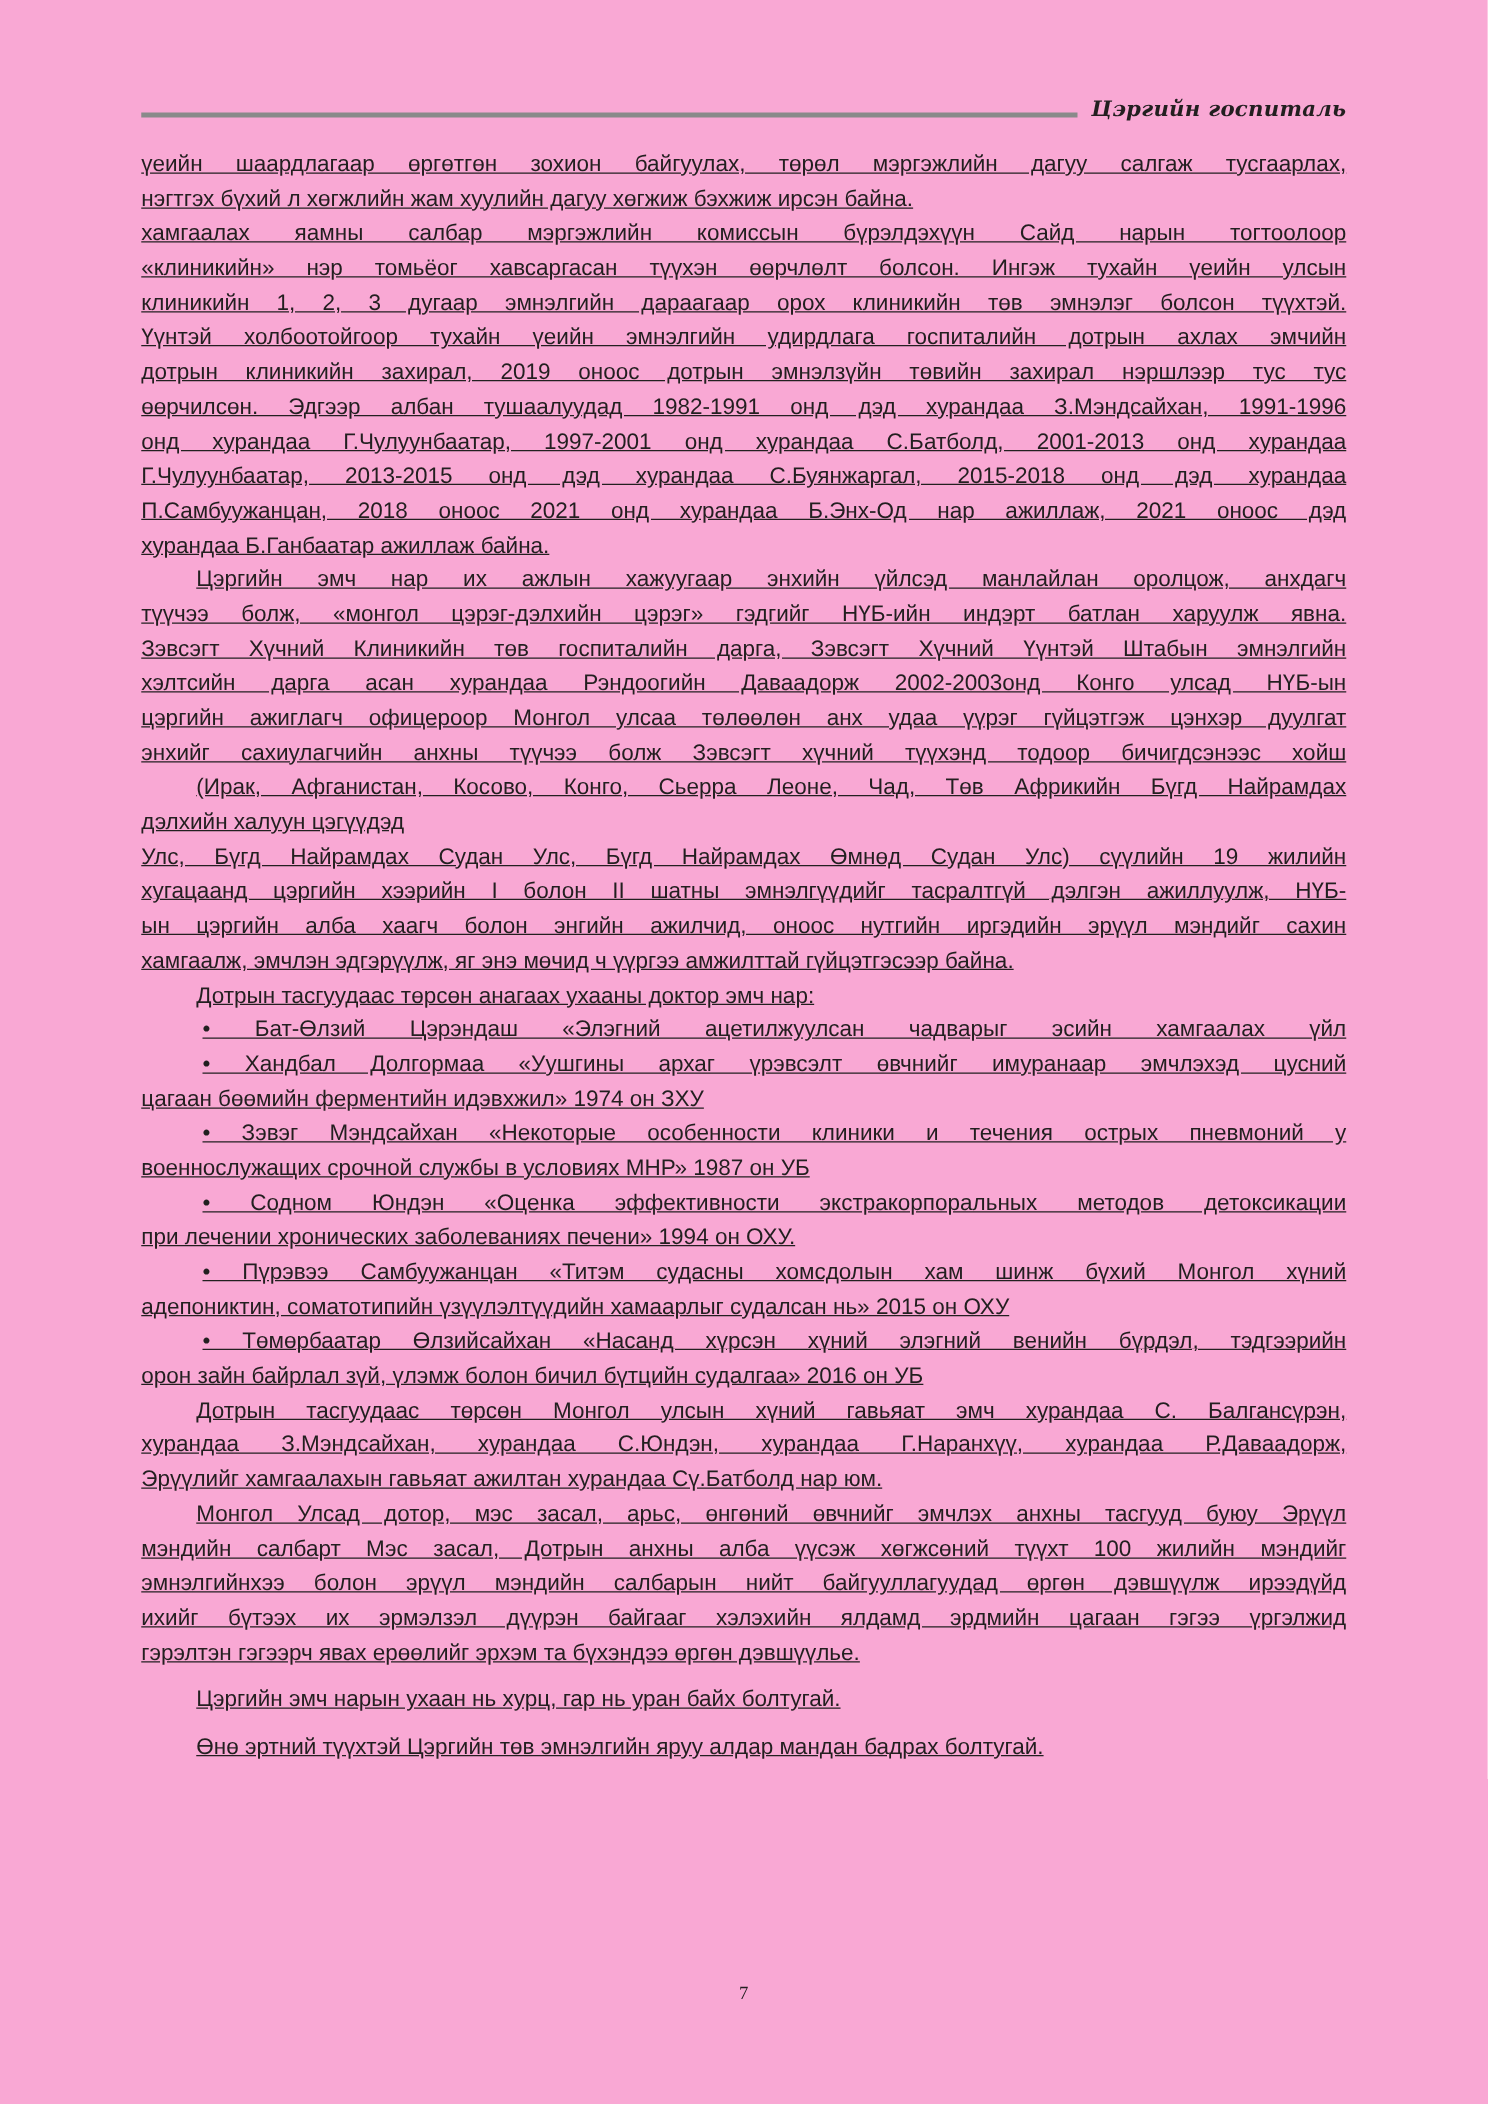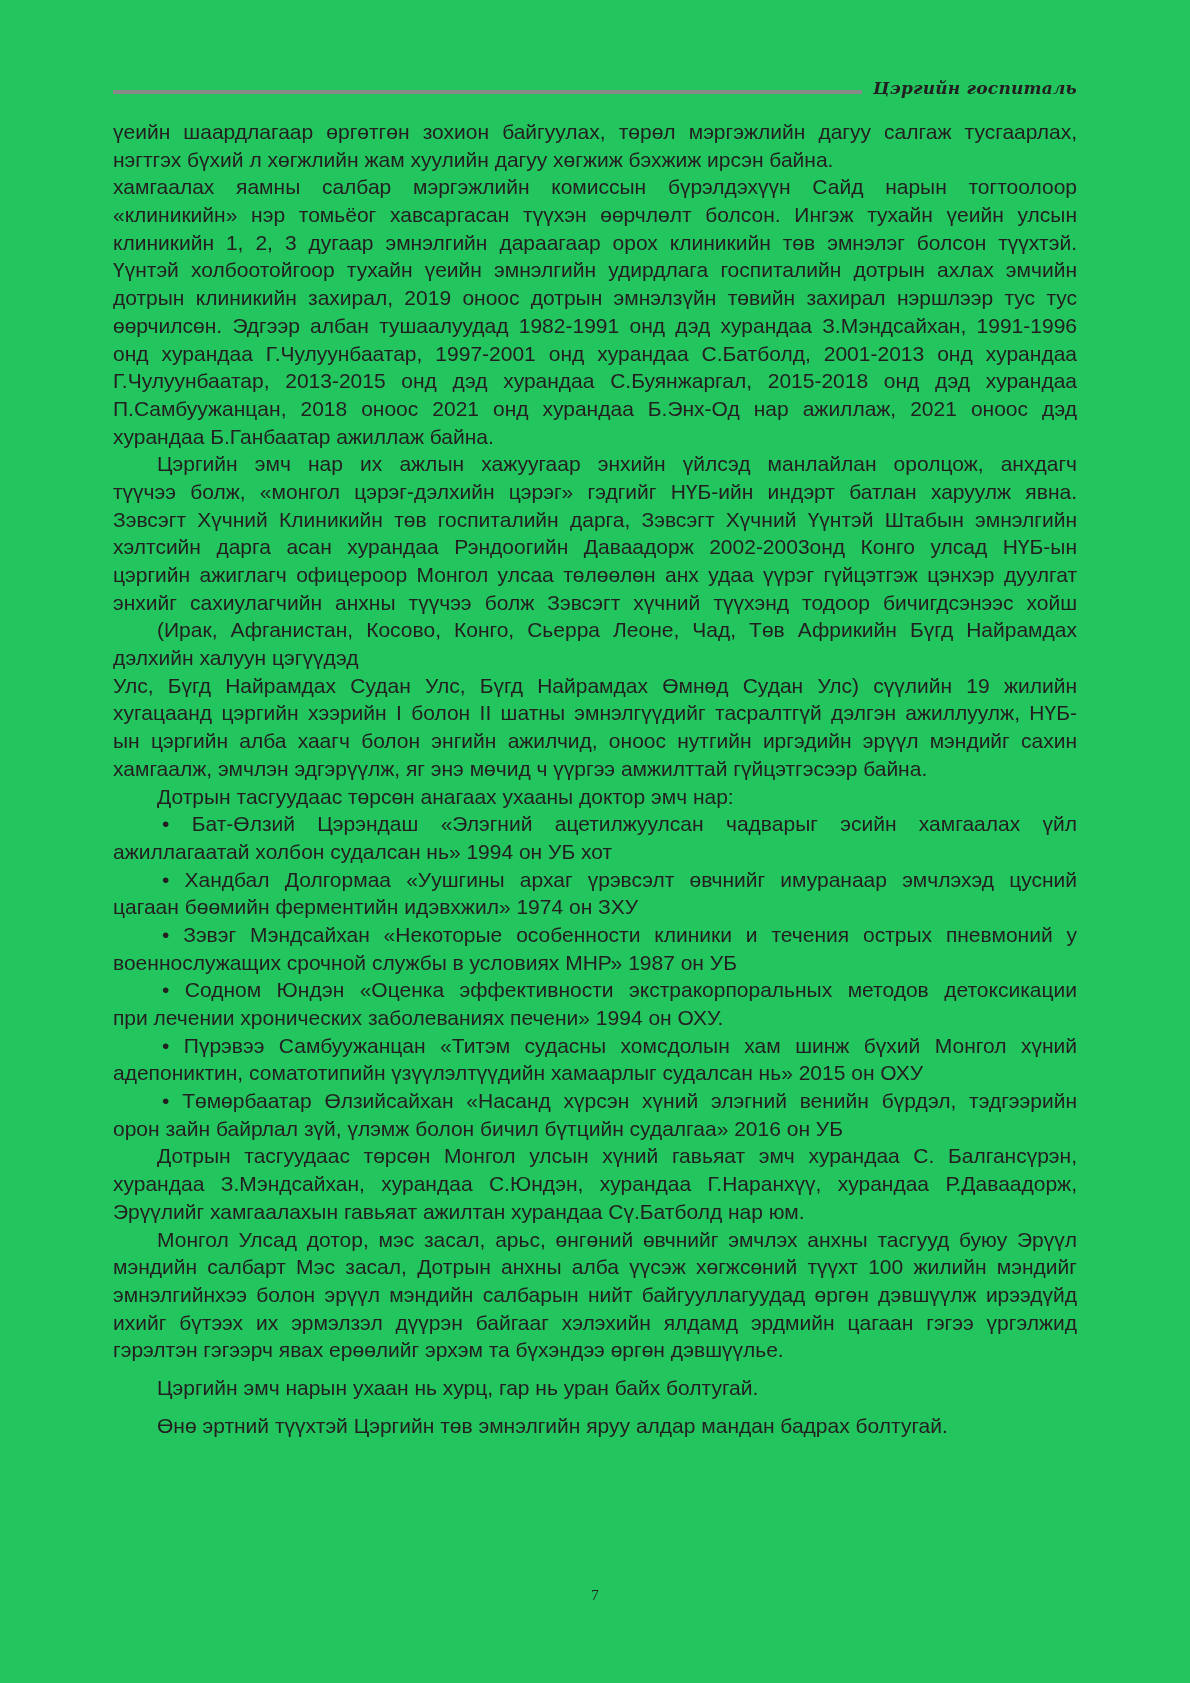--- a/index.html
+++ b/index.html
@@ -1,31 +1,31 @@
 <!DOCTYPE html>
 <html><head>
   <meta charset="utf-8">
   <style>
     html, body { margin: 0; padding: 0; background: #ffffff; }
     body { width: 1190px; height: 1683px; position: relative; overflow: hidden; }
-    .page { position: absolute; left: 0; top: 0; width: 1190px; height: 1683px; background: #22c55e; }
+    .page { position: absolute; left: 0; top: 0; width: 1190px; height: 1683px; background: #f9a8d4; }
 
     .running-header { position: absolute; left: 113px; top: 78px; width: 964px; height: 30px; }
     .header-rule { position: absolute; left: 0; top: 12px; width: 749px; height: 4px; background: #8a8a8a; }
     .header-title {
       position: absolute; right: 0; top: 0;
       font-family: "DejaVu Serif", "Liberation Serif", serif;
       font-style: italic; font-weight: bold; font-size: 17px; color: #231f20;
       white-space: nowrap; letter-spacing: 0.2px;
     }
 
     .body-text {
       position: absolute; left: 113px; top: 118px; width: 964px;
       font-family: "Liberation Sans", sans-serif;
-      font-size: 21px; line-height: 27.7px; color: #231f20;
+      font-size: 18px; line-height: 27.7px; color: #231f20; text-decoration: underline;
     }
     .line {
       display: block; white-space: nowrap; height: 27.7px; overflow: visible;
       transform-origin: left center;
     }
     .line.just { text-align: justify; text-align-last: justify; white-space: normal; }
     .indent { padding-left: 44px; }
     .bullet-indent { padding-left: 49px; }
     .gap { height: 10px; }
 
@@ -64,21 +64,20 @@
       <div class="line just">цэргийн ажиглагч офицероор Монгол улсаа төлөөлөн анх удаа үүрэг гүйцэтгэж цэнхэр дуулгат</div>
       <div class="line just">энхийг сахиулагчийн анхны түүчээ болж Зэвсэгт хүчний түүхэнд тодоор бичигдсэнээс хойш</div>
       <div class="line just indent">(Ирак, Афганистан, Косово, Конго, Сьерра Леоне, Чад, Төв Африкийн Бүгд Найрамдах</div>
       <div class="line">дэлхийн халуун цэгүүдэд</div>
       <div class="line just">Улс, Бүгд Найрамдах Судан Улс, Бүгд Найрамдах Өмнөд Судан Улс) сүүлийн 19 жилийн</div>
       <div class="line just">хугацаанд цэргийн хээрийн I болон II шатны эмнэлгүүдийг тасралтгүй дэлгэн ажиллуулж, НҮБ-</div>
       <div class="line just">ын цэргийн алба хаагч болон энгийн ажилчид, оноос нутгийн иргэдийн эрүүл мэндийг сахин</div>
       <div class="line">хамгаалж, эмчлэн эдгэрүүлж, яг энэ мөчид ч үүргээ амжилттай гүйцэтгэсээр байна.</div>
       <div class="line indent">Дотрын тасгуудаас төрсөн анагаах ухааны доктор эмч нар:</div>
       <div class="line just bullet-indent">•  Бат-Өлзий Цэрэндаш «Элэгний ацетилжуулсан чадварыг эсийн хамгаалах үйл</div>
-      <div class="line">ажиллагаатай холбон судалсан нь» 1994 он УБ хот</div>
       <div class="line just bullet-indent">•    Хандбал Долгормаа «Уушгины архаг үрэвсэлт өвчнийг имуранаар эмчлэхэд цусний</div>
       <div class="line">цагаан бөөмийн ферментийн идэвхжил» 1974 он ЗХУ</div>
       <div class="line just bullet-indent">•    Зэвэг Мэндсайхан «Некоторые особенности клиники и течения острых пневмоний у</div>
       <div class="line">военнослужащих срочной службы в условиях МНР» 1987 он УБ</div>
       <div class="line just bullet-indent">•   Содном Юндэн «Оценка эффективности экстракорпоральных методов детоксикации</div>
       <div class="line">при лечении хронических заболеваниях печени» 1994 он ОХУ.</div>
       <div class="line just bullet-indent">•    Пүрэвээ Самбуужанцан «Титэм судасны хомсдолын хам шинж бүхий Монгол хүний</div>
       <div class="line">адепониктин, соматотипийн үзүүлэлтүүдийн хамаарлыг судалсан нь» 2015 он ОХУ</div>
       <div class="line just bullet-indent">•  Төмөрбаатар Өлзийсайхан «Насанд хүрсэн хүний элэгний венийн бүрдэл, тэдгээрийн</div>
       <div class="line">орон зайн байрлал зүй, үлэмж болон бичил бүтцийн судалгаа» 2016 он УБ</div>

